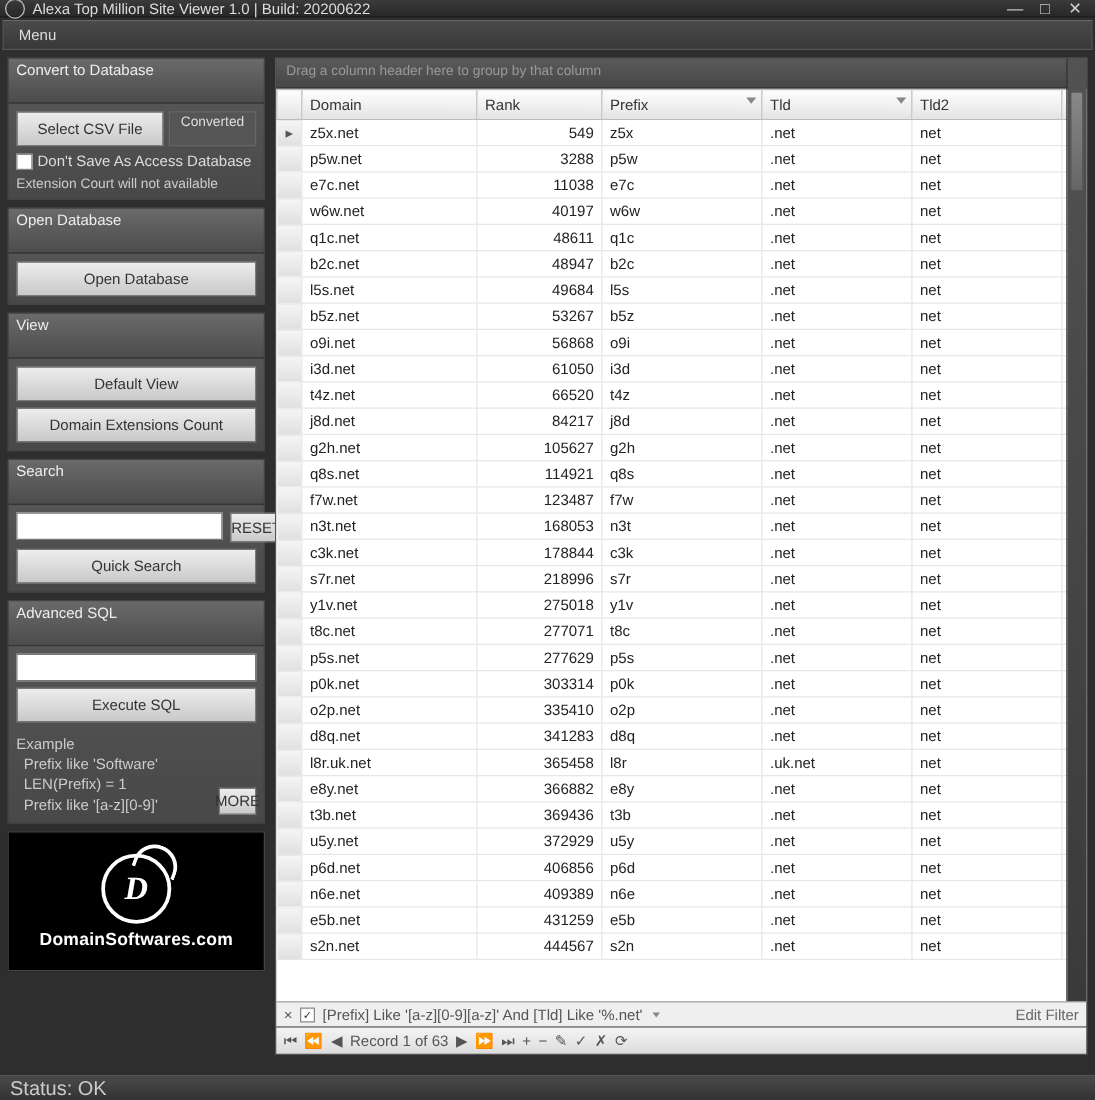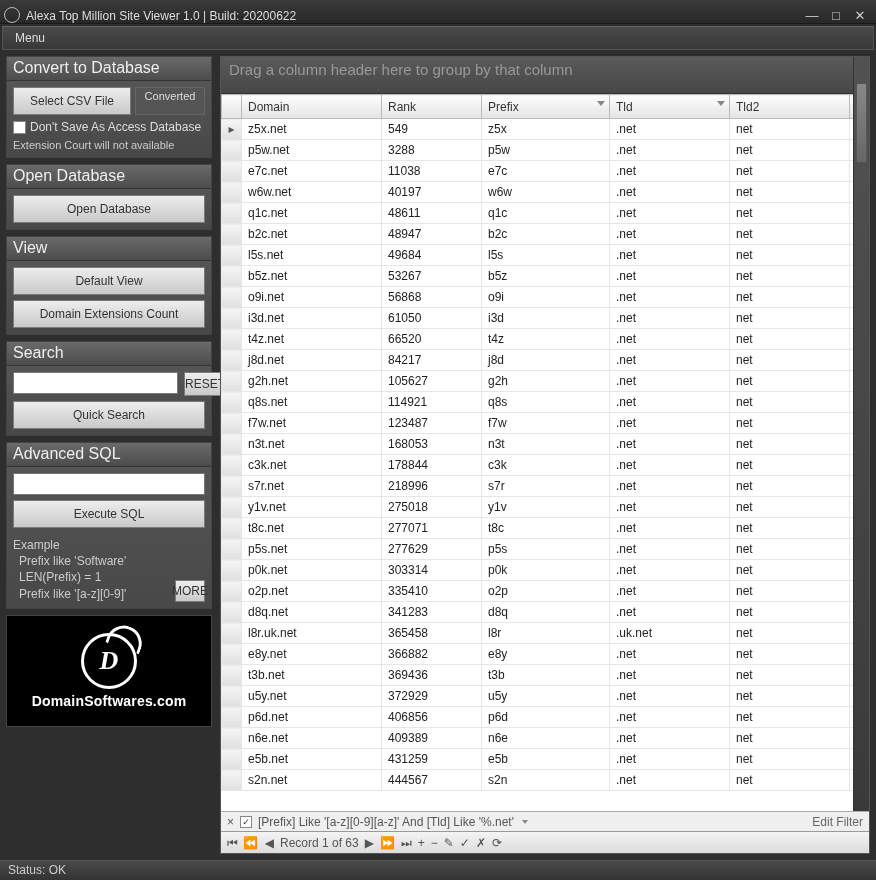--- a/index.html
+++ b/index.html
@@ -1,27 +1,27 @@
 <!DOCTYPE html>
 <html><head>
 <meta charset="utf-8">
 <style>
 *{box-sizing:border-box;margin:0;padding:0;font-family:"Segoe UI",Tahoma,sans-serif;font-size:12px}
 body{background:#2e2e2e;width:876px;height:880px;overflow:hidden;color:#ccc;position:relative}
-.titlebar{height:24px;background:linear-gradient(#3a3a3a,#282828);display:flex;align-items:flex-end;padding:0 4px;border-bottom:1px solid #1a1a1a}
+.titlebar{height:14px;background:linear-gradient(#3a3a3a,#282828);display:flex;align-items:center;padding:0 4px;border-bottom:1px solid #1a1a1a}
 .titlebar-icon{width:16px;height:16px;margin-right:6px;border:1.5px solid #bbb;border-radius:50%}
 .titlebar-title{flex:1;color:#ddd}
 .titlebar-controls{display:flex}
 .titlebar-controls span{width:24px;text-align:center;color:#ccc;cursor:pointer;font-size:13px}
 .menubar{height:24px;background:linear-gradient(#4a4a4a,#383838);border:1px solid #555;border-top:1px solid #666;margin:2px;display:flex;align-items:center;padding:0 6px}
 .menubar-item{color:#ddd;padding:2px 6px;cursor:pointer}
 .content{display:flex;padding:4px 6px 4px 6px;height:806px}
 .left{width:206px;display:flex;flex-direction:column;gap:6px}
 .panel{border:1px solid #444;background:#3a3a3a}
-.panel-head{height:24px;background:linear-gradient(#6a6a6a,#4c4c4c);color:#eee;padding:2px 6px;font-size:16px;border-bottom:1px solid #333}
+.panel-head{height:36px;background:linear-gradient(#6a6a6a,#4c4c4c);color:#eee;padding:2px 6px;font-size:12px;border-bottom:1px solid #333}
 .panel-body{padding:6px;background:linear-gradient(#555,#484848);display:flex;flex-direction:column;gap:5px}
 .btn{height:28px;background:linear-gradient(#ededed,#c9c9c9);border:1px solid #7a7a7a;color:#333;cursor:pointer;display:flex;align-items:center;justify-content:center}
 .btn-row{display:flex;gap:4px;align-items:stretch}
 .convert-row .btn{flex:1}
 .convert-box{width:70px;border:1px solid #666;background:#555;text-align:center;padding:2px 0;font-size:11px;color:#ddd}
 .chk-row{display:flex;gap:4px;align-items:flex-end;color:#ddd;font-size:11px}
 .chk{width:13px;height:13px;border:1px solid #888;background:#fff}
 .subtext{color:#ccc;font-size:11px}
 .input{height:22px;background:#fff;border:1px solid #777;padding:2px 4px;color:#222}
 .search-row{display:flex;gap:6px}
@@ -33,40 +33,40 @@
 .pattern-btn{height:22px;width:56px;background:linear-gradient(#ededed,#c9c9c9);border:1px solid #666;color:#333;cursor:pointer;outline:1px dotted #333;outline-offset:-3px;display:flex;align-items:center;justify-content:center}
 .pattern-hint{color:#ccc;font-size:11px;margin-top:4px}
 .adv-example{color:#ccc;font-size:11px;line-height:1.35;padding-top:4px;position:relative}
 .more-btn{position:absolute;right:0;bottom:0;height:22px;width:30px}
 .logo-box{background:#000;border:1px solid #444;height:112px;display:flex;flex-direction:column;align-items:center;justify-content:center;color:#fff}
 .logo-circle{width:56px;height:56px;border:3px solid #fff;border-radius:50%;display:flex;align-items:center;justify-content:center;margin-bottom:4px;position:relative}
 .logo-circle::before{content:"";position:absolute;width:30px;height:20px;border:3px solid #fff;border-bottom:none;border-radius:20px 20px 0 0;top:-10px;left:24px;transform:rotate(20deg)}
 .logo-d{font-family:Georgia,serif;font-style:italic;font-size:26px;font-weight:bold}
 .logo-text{font-weight:bold;font-size:14px;letter-spacing:0.2px}
 .right{flex:1;margin-left:8px;display:flex;flex-direction:column;background:#3a3a3a;border:1px solid #555;position:relative}
-.group-bar{height:37px;background:linear-gradient(#5a5a5a,#474747);color:#999;padding:4px 8px;font-size:15px;border-bottom:1px solid #333}
+.group-bar{height:24px;background:linear-gradient(#5a5a5a,#474747);color:#999;padding:4px 8px;font-size:11px;border-bottom:1px solid #333}
 .grid-scroll{position:absolute;right:0;top:0;bottom:42px;width:16px;background:linear-gradient(#525252,#3a3a3a);border-left:1px solid #333}
 .grid-scroll-thumb{position:absolute;left:2px;right:2px;top:26px;height:80px;background:linear-gradient(#888,#666);border:1px solid #555;border-radius:2px}
 .grid-wrap{flex:1;overflow:hidden;background:#fff}
 table{width:100%;border-collapse:collapse;table-layout:fixed}
 th{background:linear-gradient(#fdfdfd,#e4e4e4);border:1px solid #bbb;color:#333;text-align:left;padding:4px 6px;font-weight:normal;position:relative;height:24px}
 th .filter-icon{position:absolute;right:4px;top:6px;width:0;height:0;border-left:4px solid transparent;border-right:4px solid transparent;border-top:5px solid #888}
 td{border:1px solid #e6e6e6;padding:3px 6px;color:#222;height:21px;white-space:nowrap;overflow:hidden}
-td.rank{text-align:left}
+td.rank{text-align:right}
 .row-ind{width:20px;text-align:center;background:linear-gradient(#f5f5f5,#e0e0e0);color:#555}
 .filter-bar{height:20px;border-top:1px solid #aaa;background:#efefef;display:flex;align-items:center;padding:0 6px;gap:6px;color:#555;font-size:11px}
 .filter-bar .x{color:#555;cursor:pointer}
 .filter-bar .chk{width:12px;height:12px;border:1px solid #888;background:#fff;display:flex;align-items:center;justify-content:center}
 .filter-bar .chk::after{content:"✓";font-size:9px;color:#333}
 .filter-bar .edit{margin-left:auto;color:#666;cursor:pointer}
 .filter-bar .dd{width:0;height:0;border-left:3px solid transparent;border-right:3px solid transparent;border-top:4px solid #888;margin-left:2px}
 .nav-bar{height:22px;border-top:1px solid #999;background:linear-gradient(#f4f4f4,#dcdcdc);display:flex;align-items:center;padding:0 4px;gap:2px;color:#555;font-size:11px}
 .nav-bar span{padding:0 2px;cursor:pointer}
 .nav-rec{padding:0 8px}
-.statusbar{position:absolute;left:0;right:0;bottom:0;height:20px;background:linear-gradient(#4a4a4a,#333);border-top:1px solid #555;color:#ccc;padding:2px 8px;font-size:12px}
+.statusbar{position:absolute;left:0;right:0;bottom:0;height:20px;background:linear-gradient(#4a4a4a,#333);border-top:1px solid #555;color:#ccc;padding:2px 8px;font-size:16px}
 .col-ind{width:20px}
 .col-domain{width:140px}
 .col-rank{width:100px}
 .col-prefix{width:128px}
 .col-tld{width:120px}
 .col-tld2{width:120px}
 </style>
 </head>
 <body>
 

